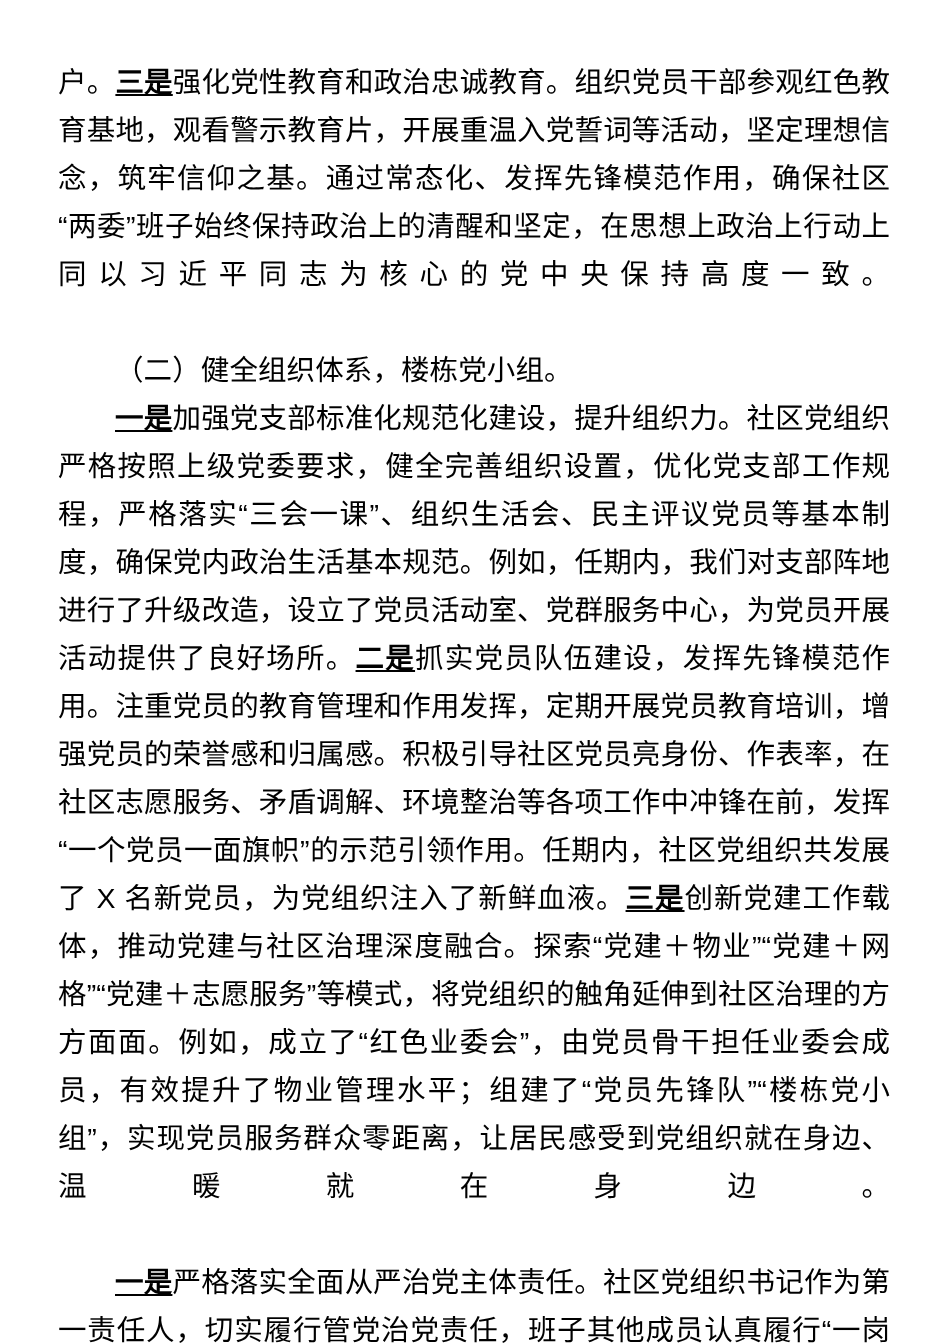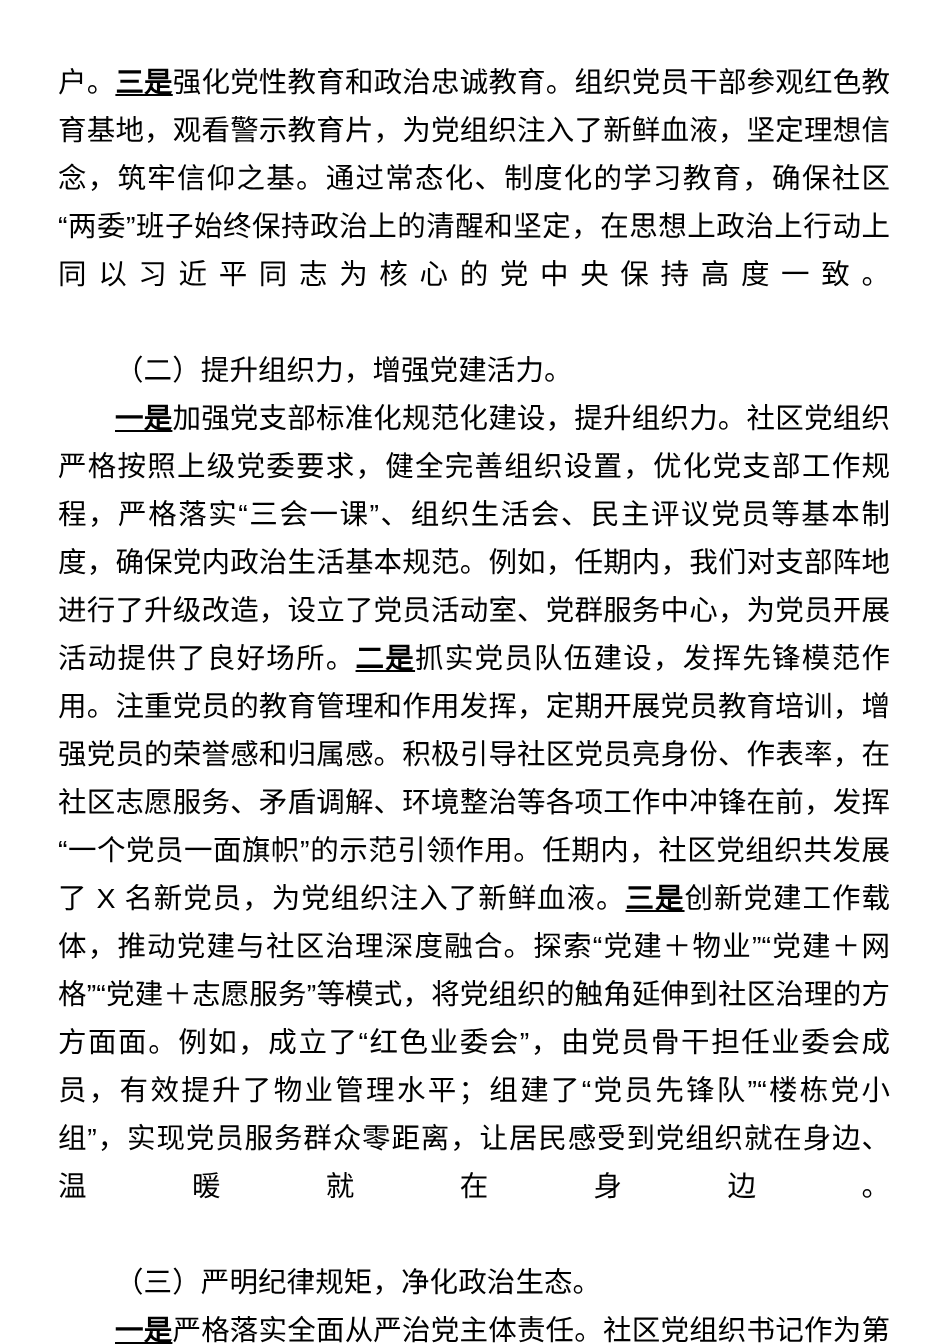--- a/index.html
+++ b/index.html
@@ -56,19 +56,18 @@
   }
   .para.nostretch::after {
     display: none;
   }
 </style>
 </head>
 <body style="background: rgb(255, 255, 255); color: rgb(0, 0, 0);">
 
 <div class="page" style="background: rgb(255, 255, 255);">
   <div class="doc-body" id="doc-body">
-      <p class="para"><span class="">户。</span><span class="b">三是</span><span class="">强化党性教育和政治忠诚教育。组织党员干部参观红色教育基地，观看警示教育片，为党组织注入了新鲜血液，坚定理想信念，筑牢信仰之基。通过常态化、制度化的学习教育，确保社区“两委”班子始终保持政治上的清醒和坚定，在思想上政治上行动上同以习近平同志为核心的党中央保持高度一致。</span></p>
-      <p class="para indent heading nostretch"><span class="">（二）提升组织力，增强党建活力。</span></p>
+      <p class="para"><span class="">户。</span><span class="b">三是</span><span class="">强化党性教育和政治忠诚教育。组织党员干部参观红色教育基地，观看警示教育片，开展重温入党誓词等活动，坚定理想信念，筑牢信仰之基。通过常态化、发挥先锋模范作用，确保社区“两委”班子始终保持政治上的清醒和坚定，在思想上政治上行动上同以习近平同志为核心的党中央保持高度一致。</span></p>
+      <p class="para indent heading nostretch"><span class="">（二）健全组织体系，楼栋党小组。</span></p>
       <p class="para indent"><span class="b">一是</span><span class="">加强党支部标准化规范化建设，提升组织力。社区党组织严格按照上级党委要求，健全完善组织设置，优化党支部工作规程，严格落实“三会一课”、组织生活会、民主评议党员等基本制度，确保党内政治生活基本规范。例如，任期内，我们对支部阵地进行了升级改造，设立了党员活动室、党群服务中心，为党员开展活动提供了良好场所。</span><span class="b">二是</span><span class="">抓实党员队伍建设，发挥先锋模范作用。注重党员的教育管理和作用发挥，定期开展党员教育培训，增强党员的荣誉感和归属感。积极引导社区党员亮身份、作表率，在社区志愿服务、矛盾调解、环境整治等各项工作中冲锋在前，发挥“一个党员一面旗帜”的示范引领作用。任期内，社区党组织共发展了 X 名新党员，为党组织注入了新鲜血液。</span><span class="b">三是</span><span class="">创新党建工作载体，推动党建与社区治理深度融合。探索“党建＋物业”“党建＋网格”“党建＋志愿服务”等模式，将党组织的触角延伸到社区治理的方方面面。例如，成立了“红色业委会”，由党员骨干担任业委会成员，有效提升了物业管理水平；组建了“党员先锋队”“楼栋党小组”，实现党员服务群众零距离，让居民感受到党组织就在身边、温暖就在身边。</span></p>
-      <p class="para indent heading nostretch"><span class="">（三）严明纪律规矩，净化政治生态。</span></p>
       <p class="para indent"><span class="b">一是</span><span class="">严格落实全面从严治党主体责任。社区党组织书记作为第一责任人，切实履行管党治党责任，班子其他成员认真履行“一岗双责”，将党风</span></p>
     </div>
 </div>
 
 </body></html>

